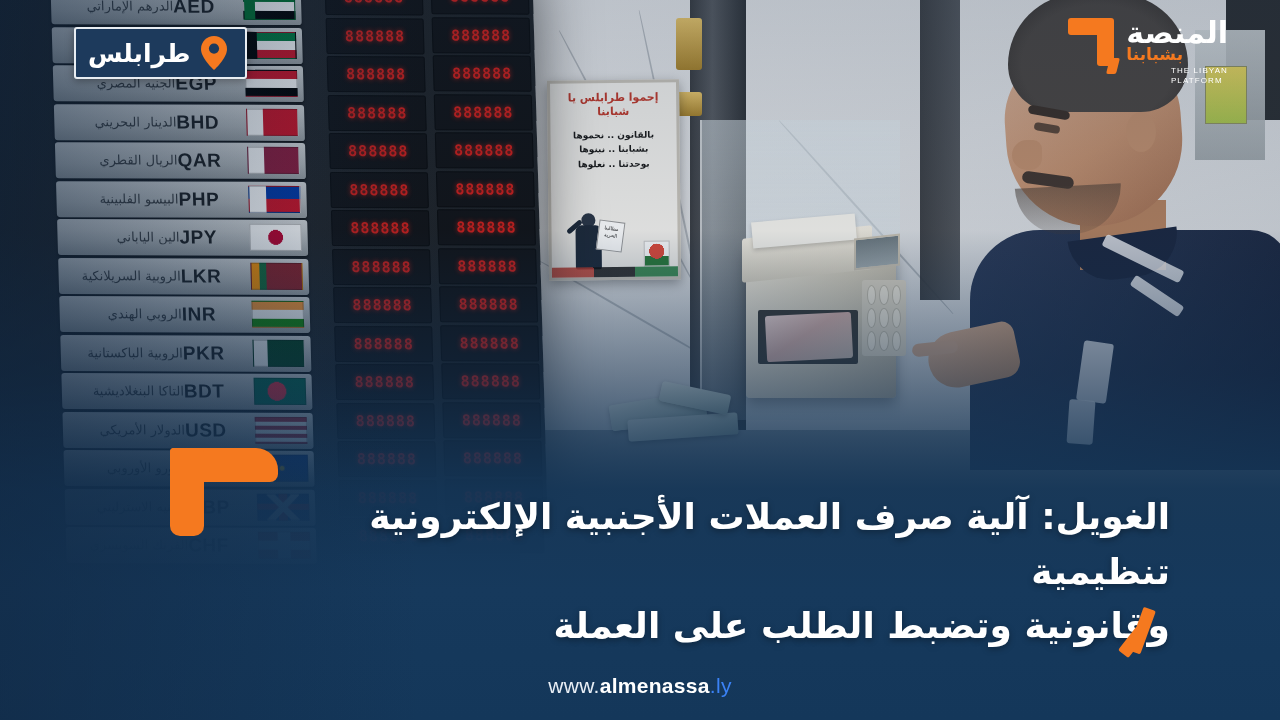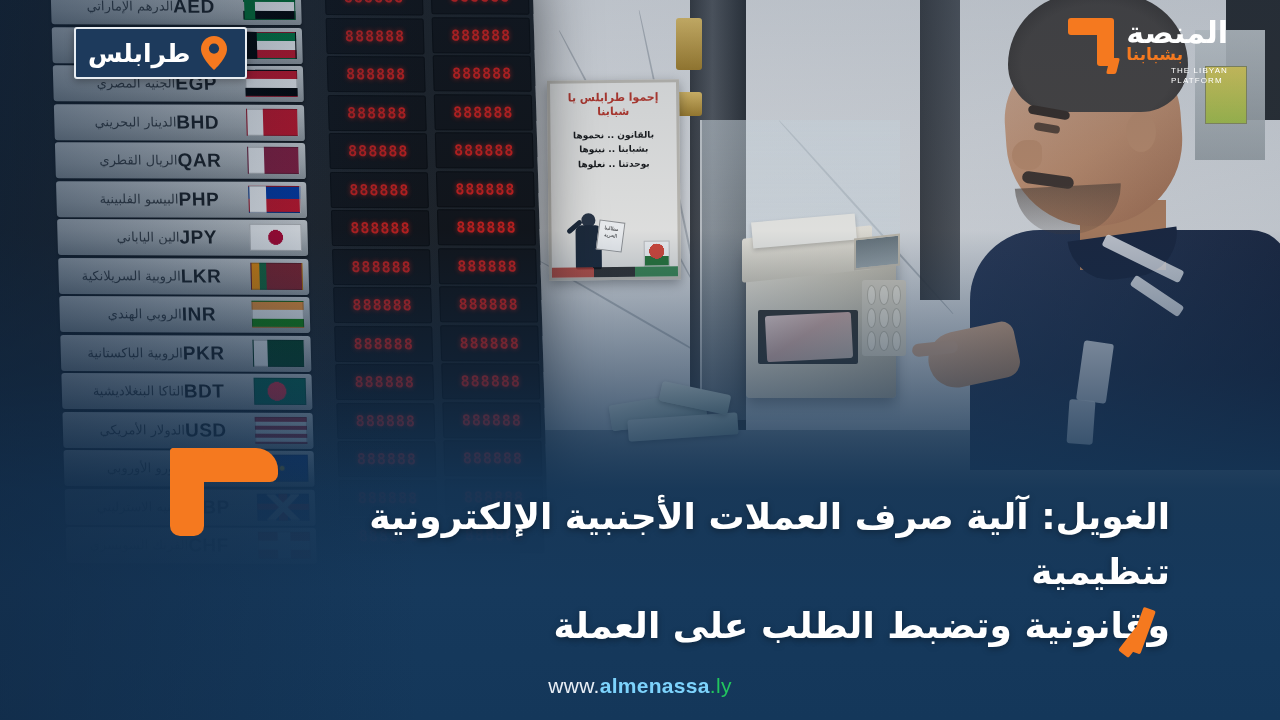--- a/index.html
+++ b/index.html
@@ -229,22 +229,22 @@
   .tick{position:absolute;right:108px;top:608px;width:56px;height:46px;}
   .tick i{position:absolute;background:#f5791f;border-radius:2px;}
   .tick .t1{left:2px;bottom:4px;width:13px;height:30px;transform:rotate(38deg);transform-origin:bottom left;}
   .tick .t2{left:12px;bottom:4px;width:13px;height:46px;transform:rotate(20deg);transform-origin:bottom left;}
 
   .site{
     position:absolute;left:0;right:0;bottom:22px;text-align:center;
     font-family:"Liberation Sans",sans-serif;direction:ltr;
     color:#e8eef5;font-size:21px;letter-spacing:.3px;
   }
-  .site b{font-weight:700;color:#7dd3fc;}
-  .site .tld{color:#22c55e;}
+  .site b{font-weight:700;color:#ffffff;}
+  .site .tld{color:#3b82f6;}
 </style>
 </head>
 <body>
 
 <div class="stage">
 
   <div class="photo">
 
     <div class="wall">
       <div class="wall-vein" style="left:40px;top:30px;width:300px;height:2px;transform:rotate(62deg);"></div>

